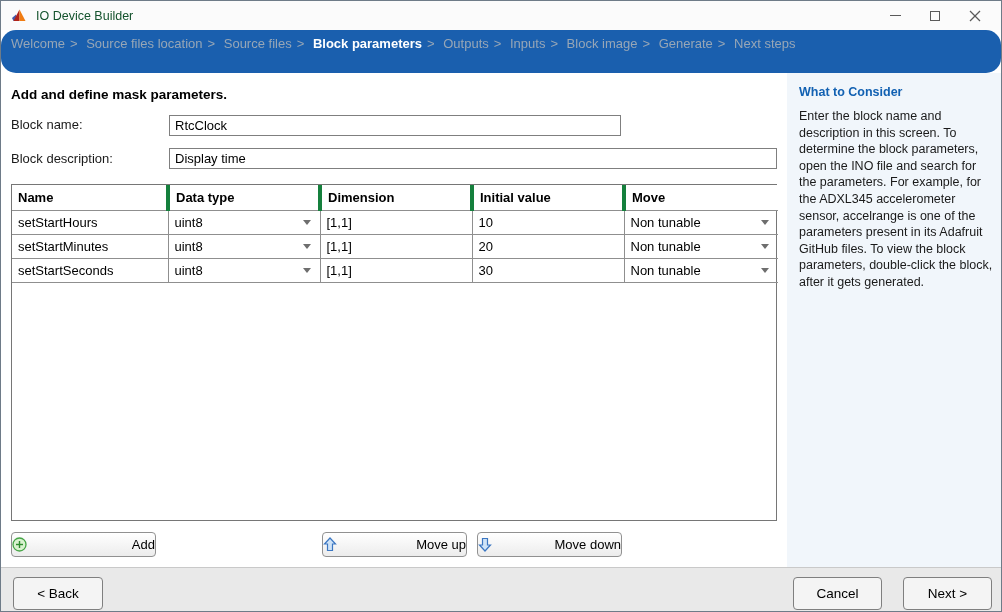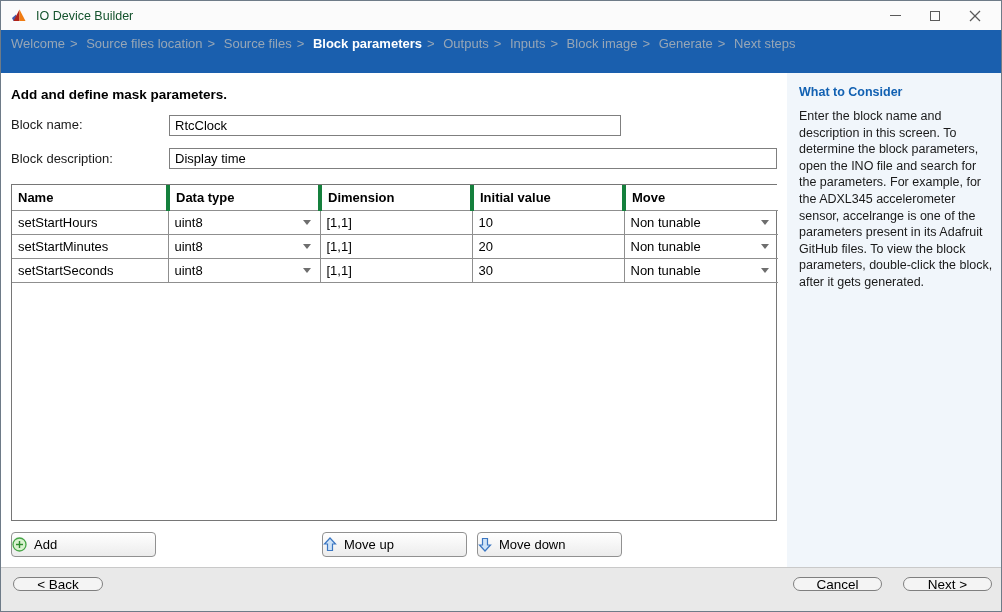--- a/index.html
+++ b/index.html
@@ -21,20 +21,21 @@
   .win-btn { position:absolute; top:0; width:40px; height:29px; display:flex; align-items:center; justify-content:center; cursor:default; }
   .btn-min { right:86px; } .btn-max { right:46px; } .btn-close { right:6px; }
   .glyph-min { width:11px; height:0; border-top:1.2px solid #5a5a5a; }
   .glyph-max { width:10px; height:10px; border:1.2px solid #5a5a5a; background:transparent; }
 
   
   .breadcrumb {
     position:absolute; left:0; top:29px; width:100%; height:43px;
     background:#1a5fae; padding:6px 0 0 10px; font-size:13px; color:#97a6b6;
     white-space:nowrap;
+    border-radius:15px;
   }
   .crumb { color:#97a6b6; }
   .crumb.active { color:#ffffff; font-weight:bold; }
   .crumb-sep { color:#97a6b6; margin:0 5px; }
 
   
   .heading { position:absolute; left:10px; top:86px; font-size:13.5px; font-weight:bold; color:#000; }
 
   .field-label { position:absolute; left:10px; font-size:13px; color:#1a1a1a; }
   .lbl-name { top:116px; } .lbl-desc { top:150px; }
@@ -65,42 +66,42 @@
   .col-name{width:156px;} .col-dtype{width:152px;} .col-dim{width:152px;} .col-init{width:152px;} .col-type{width:154px;}
   .dd-arrow {
     position:absolute; right:9px; top:50%; margin-top:-2px;
     width:0; height:0; border-left:4px solid transparent; border-right:4px solid transparent;
     border-top:5px solid #6e6e6e; cursor:pointer;
   }
 
   
   .action-btn {
     position:absolute; top:531px; height:25px; border:1px solid #919191; border-radius:4px;
-    background:linear-gradient(#ffffff,#ececec); display:flex; align-items:center; justify-content:flex-start;
+    background:linear-gradient(#ffffff,#ececec); display:flex; align-items:center; justify-content:space-between;
     gap:7px; font-size:13px; color:#000; cursor:pointer;
   }
   .btn-add{left:10px;width:145px;} .btn-remove{left:165px;width:146px;}
   .btn-moveup{left:321px;width:145px;} .btn-movedown{left:476px;width:145px;}
   .action-btn svg { display:block; }
 
   
   .sidebar {
     position:absolute; left:786px; top:72px; width:216px; height:494px;
     background:#f1f6fb; padding:12px 10px 0 12px;
   }
   .sidebar-heading { font-size:12.5px; font-weight:bold; color:#1261b2; margin:0 0 9px 0; }
   .sidebar-body { font-size:12.5px; line-height:16.6px; color:#1a1a1a; width:196px; }
 
   
   .footer {
     position:absolute; left:0; top:566px; width:100%; height:46px;
     background:#e9e9e9; border-top:1px solid #c9c9c9;
   }
   .footer-btn {
-    position:absolute; top:9px; height:14px; border:1px solid #7f7f7f; border-radius:9px;
+    position:absolute; top:9px; height:33px; border:1px solid #7f7f7f; border-radius:4px;
     background:#f4f4f4; font-size:13.5px; color:#000; display:flex; align-items:center;
     justify-content:center; cursor:pointer; font-family:"Liberation Sans",sans-serif;
   }
   .btn-back{left:12px;width:90px;} .btn-cancel{left:792px;width:89px;} .btn-next{left:902px;width:89px;}
 </style>
 </head>
 <body>
 
 <div class="window">
 

